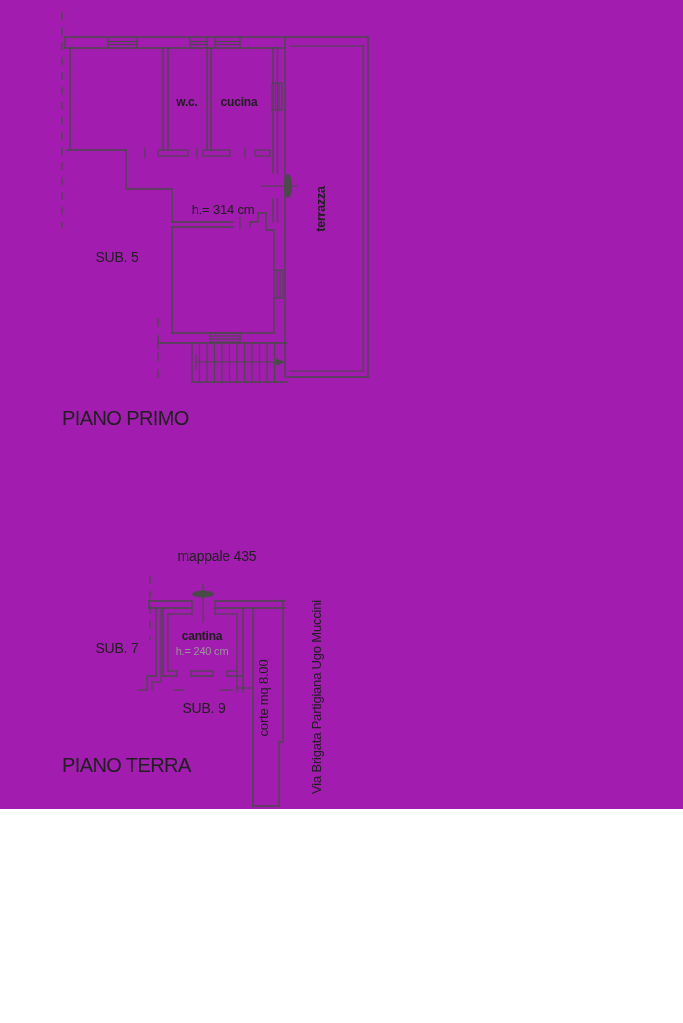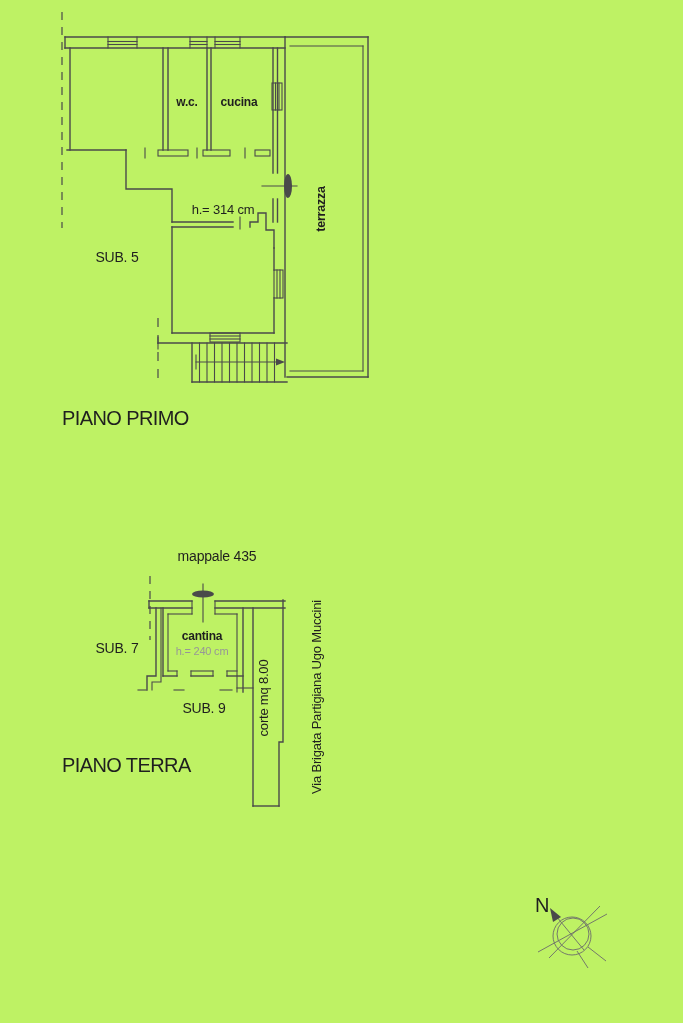--- a/index.html
+++ b/index.html
@@ -1,19 +1,19 @@
 <!DOCTYPE html>
 <html><head>
 <meta charset="utf-8">
 <style>
   html,body{margin:0;padding:0;background:#ffffff;}
   .page{
     position:relative;
-    width:683px;height:1023px;
-    background:#bef264;
+    width:683px;height:809px;
+    background:#a21caf;
     font-family:"Liberation Sans", sans-serif;
     overflow:hidden;
   }
   svg text{
     font-family:"Liberation Sans", sans-serif;
     fill:#1f1f1f;
   }
   .lbl     {font-size:14px; letter-spacing:-0.2px;}
   .lbl-sm  {font-size:13px; letter-spacing:-0.2px;}
   .lbl-room{font-size:12px; font-weight:bold; letter-spacing:-0.2px;}

